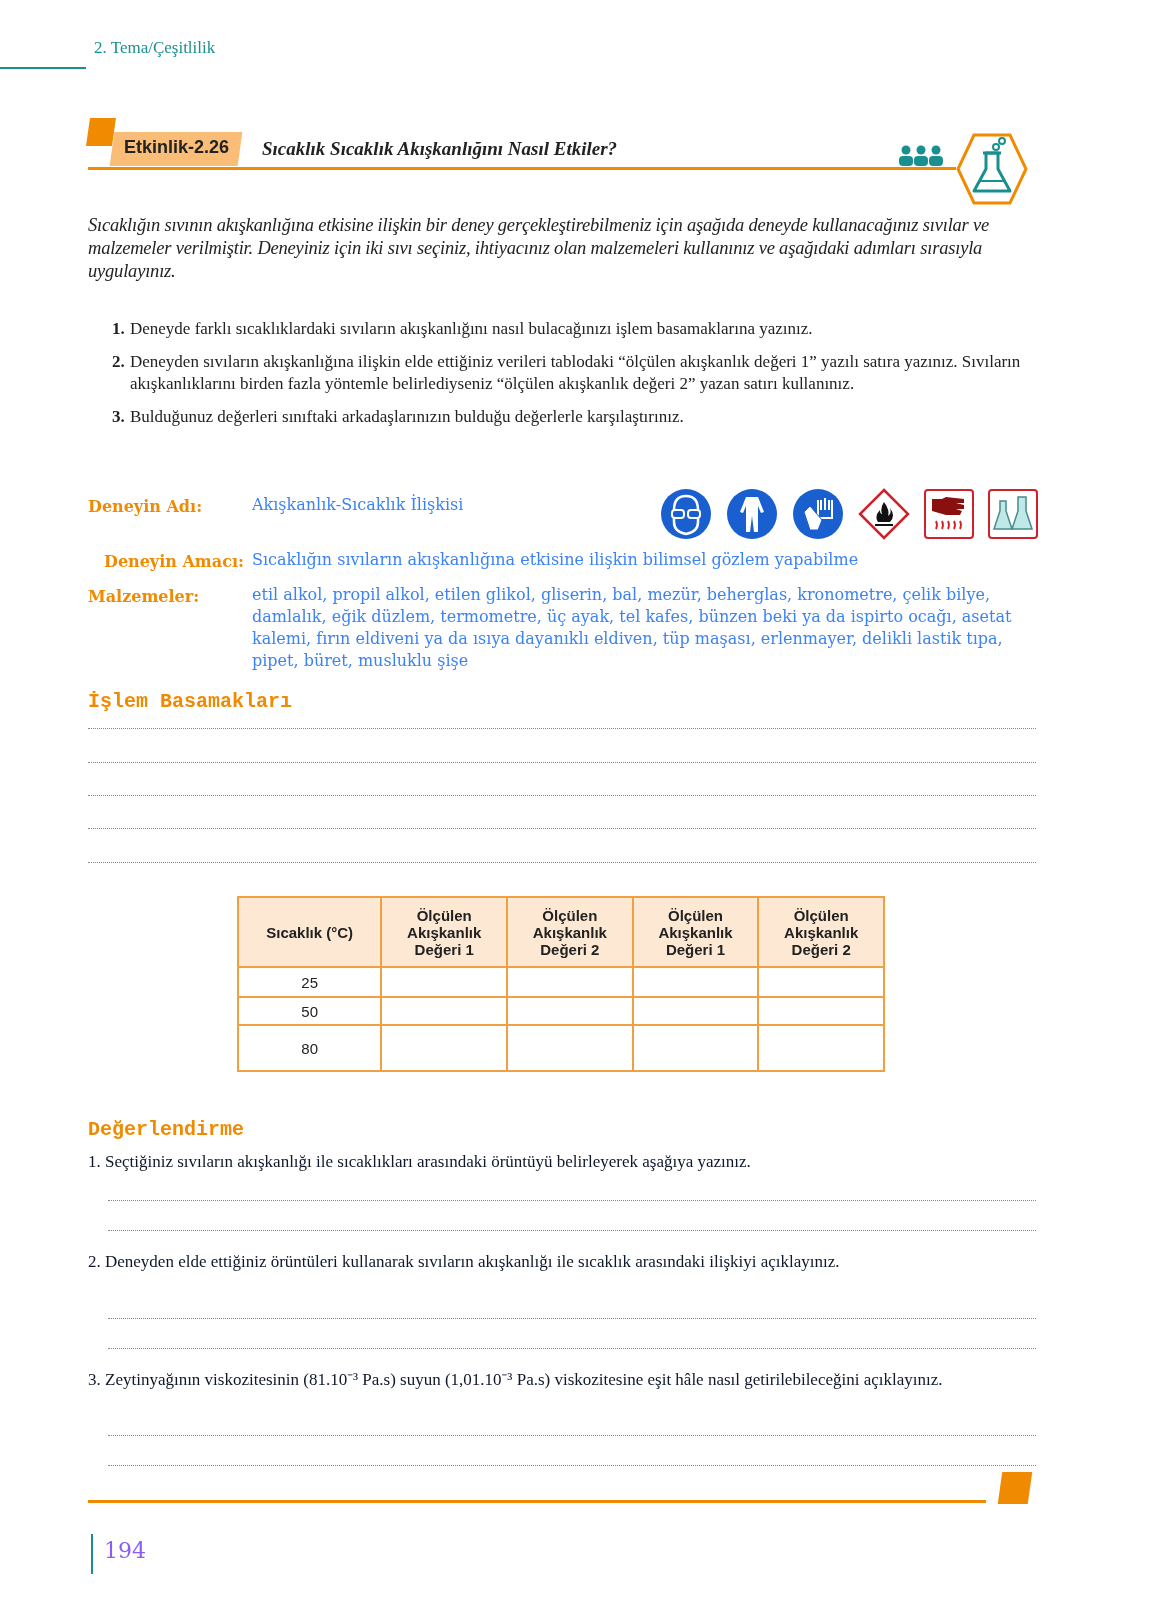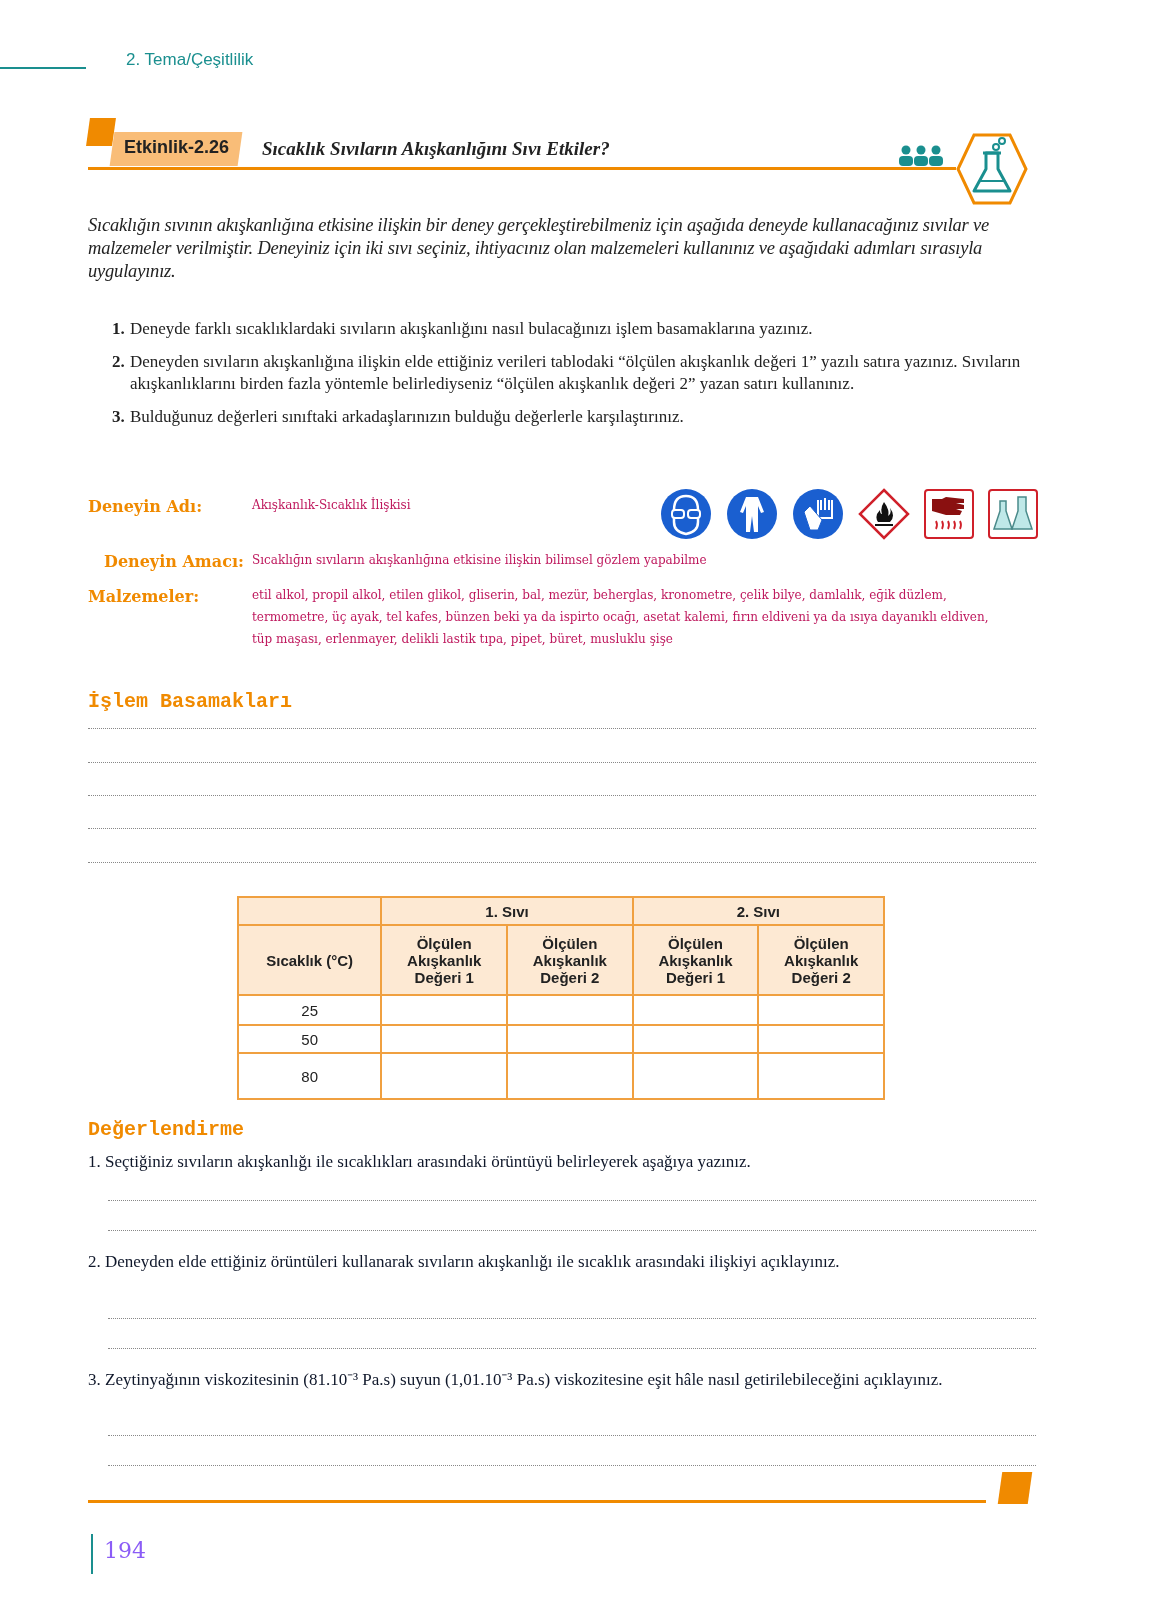--- a/index.html
+++ b/index.html
@@ -1,32 +1,32 @@
 <!DOCTYPE html>
 <html><head>
 <meta charset="utf-8">
 <style>
   html,body{margin:0;padding:0;background:#fff;}
   body{width:1152px;height:1624px;position:relative;overflow:hidden;font-family:"DejaVu Serif","Liberation Serif",serif;color:#1a1a1a;}
   .abs{position:absolute;}
   .theme-line{left:0;top:67px;width:86px;height:2px;background:#1a8f8f;}
-  .theme-text{left:94px;top:50px;font-size:17px;color:#1a8f8f;font-family:Liberation Sans, sans-serif;margin-left:32px;}
+  .theme-text{left:94px;top:38px;font-size:17px;color:#1a8f8f;font-family:Liberation Serif, serif;}
   .orange-sq{left:88px;top:118px;width:26px;height:28px;background:#f08a00;transform:skewX(-8deg);}
   .etk-box{left:112px;top:132px;width:128px;height:34px;background:#f9bd78;transform:skewX(-8deg);}
   .etk-text{left:124px;top:137px;font-family:"Liberation Sans",sans-serif;font-weight:bold;font-size:18px;color:#222;}
   .title-text{left:262px;top:138px;font-family:"Liberation Serif",serif;font-style:italic;font-weight:bold;font-size:19px;color:#222;}
   .title-rule{left:88px;top:167px;width:868px;height:3px;background:#f08a00;}
   .people{left:898px;top:145px;}
   .hex{left:956px;top:133px;}
   .intro{left:88px;top:214px;width:948px;font-family:"Liberation Serif",serif;font-style:italic;font-size:18.5px;line-height:23px;color:#222;letter-spacing:-0.2px;}
   .steps{left:112px;top:318px;width:928px;font-family:"Liberation Serif",serif;font-size:17px;line-height:22px;color:#222;}
   .steps .step{display:flex;margin-bottom:11px;}
   .steps .num{font-weight:bold;width:18px;flex:none;}
   .lbl{font-family:"DejaVu Serif",serif;font-size:16px;color:#f08a00;font-weight:bold;}
-  .val{font-family:"DejaVu Serif",serif;font-size:12px;color:#be185d;line-height:22px;}
+  .val{font-family:"DejaVu Serif",serif;font-size:16px;color:#3b82f6;line-height:22px;}
   .icons{left:660px;top:488px;display:flex;gap:14px;align-items:center;}
   .dots{height:0;border-top:1px dotted #888;}
   .heading{font-family:Liberation Mono, monospace;font-weight:bold;font-size:20px;color:#f08a00;}
   table.data{border-collapse:collapse;font-family:"Liberation Sans",sans-serif;font-size:15px;color:#222;}
   table.data td,table.data th{border:2px solid #f0a040;text-align:center;padding:0;}
   table.data th{background:#fde9d3;font-weight:bold;}
   .q{font-family:"Liberation Serif",serif;font-weight:normal;font-size:17px;color:#0f172a;line-height:23px;}
   .bottom-rule{left:88px;top:1500px;width:898px;height:3px;background:#f08a00;}
   .bottom-sq{left:1000px;top:1472px;width:30px;height:32px;background:#f08a00;transform:skewX(-8deg);}
   .page-bar{left:91px;top:1534px;width:2px;height:40px;background:#1a8f8f;}
@@ -34,21 +34,21 @@
 </style>
 </head>
 <body>
 
 <div class="abs theme-line"></div>
 <div class="abs theme-text">2. Tema/Çeşitlilik</div>
 
 <div class="abs orange-sq"></div>
 <div class="abs etk-box"></div>
 <div class="abs etk-text">Etkinlik-2.26</div>
-<div class="abs title-text">Sıcaklık Sıvıların Akışkanlığını Sıvı Etkiler?</div>
+<div class="abs title-text">Sıcaklık Sıcaklık Akışkanlığını Nasıl Etkiler?</div>
 <div class="abs title-rule"></div>
 
 <svg class="abs people" width="46" height="22" viewBox="0 0 46 22">
   <g fill="#1a8f8f">
     <circle cx="8" cy="5" r="4.5"></circle>
       <rect x="1" y="11" width="14" height="10" rx="4"></rect>
     <circle cx="23" cy="5" r="4.5"></circle>
       <rect x="16" y="11" width="14" height="10" rx="4"></rect>
     <circle cx="38" cy="5" r="4.5"></circle>
       <rect x="31" y="11" width="14" height="10" rx="4"></rect>
@@ -131,25 +131,20 @@
 
 <table class="abs data" style="left:237px;top:896px;width:648px;">
   <colgroup>
       <col style="width:144px">
       <col style="width:126px">
       <col style="width:126px">
       <col style="width:126px">
       <col style="width:126px">
     </colgroup>
   <tbody>
-      <tr style="height:28px;">
-    <th></th>
-    <th colspan="2">1. Sıvı</th>
-    <th colspan="2">2. Sıvı</th>
-  </tr>
   <tr style="height:70px;">
     <th>Sıcaklık (°C)</th>
     <th>
           <div>Ölçülen</div>
           <div>Akışkanlık</div>
           <div>Değeri 1</div>
         </th>
     <th>
           <div>Ölçülen</div>
           <div>Akışkanlık</div>

